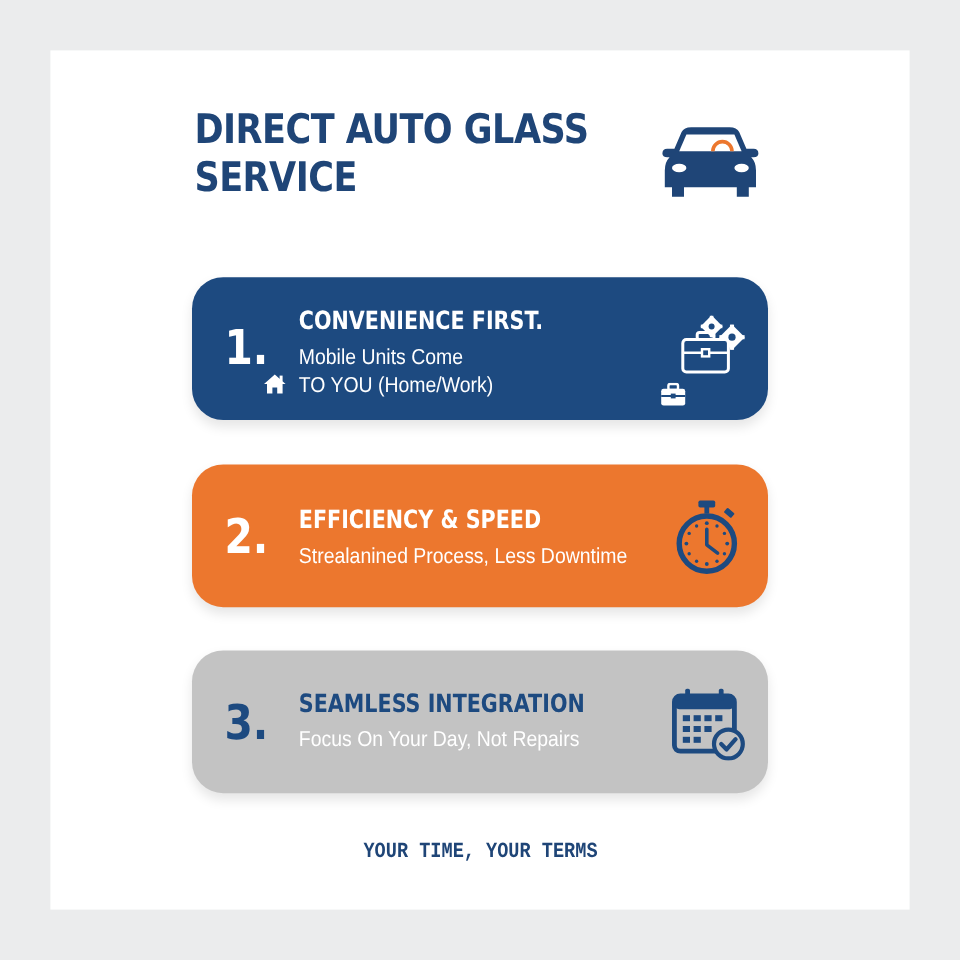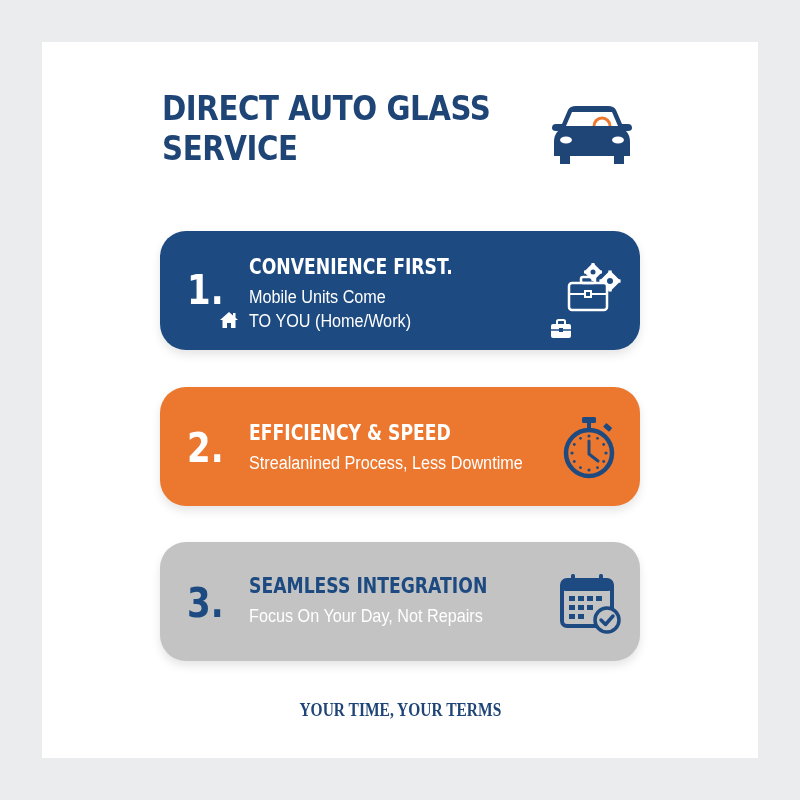--- a/index.html
+++ b/index.html
@@ -81,21 +81,21 @@
   .home-icon {
     position: absolute;
     left: 59px; top: 80px;
     width: 20px; height: 18px;
   }
   .right-icon { position: absolute; }
   .footer {
     position: absolute;
     left: 0; top: 700px; width: 800px;
     text-align: center;
-    font-family: Liberation Serif, serif;
+    font-family: Liberation Mono, monospace;
     font-weight: bold;
     font-size: 18px;
     color: #1f4577;
   }
   .footer span { display: inline-block; transform: scaleX(0.86); }
 </style>
 </head>
 <body>
 
 <div class="card"></div>

